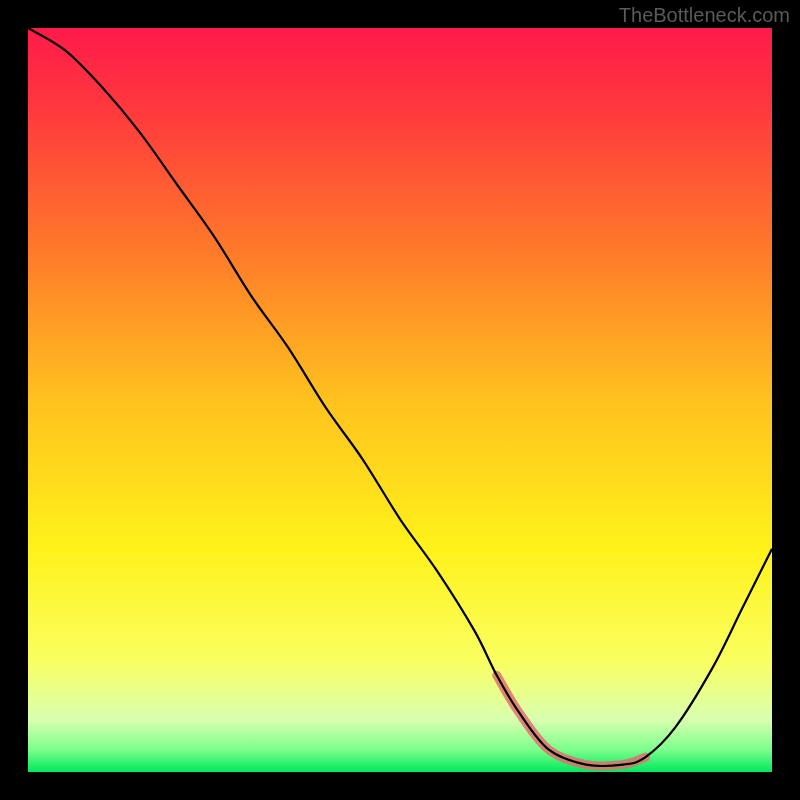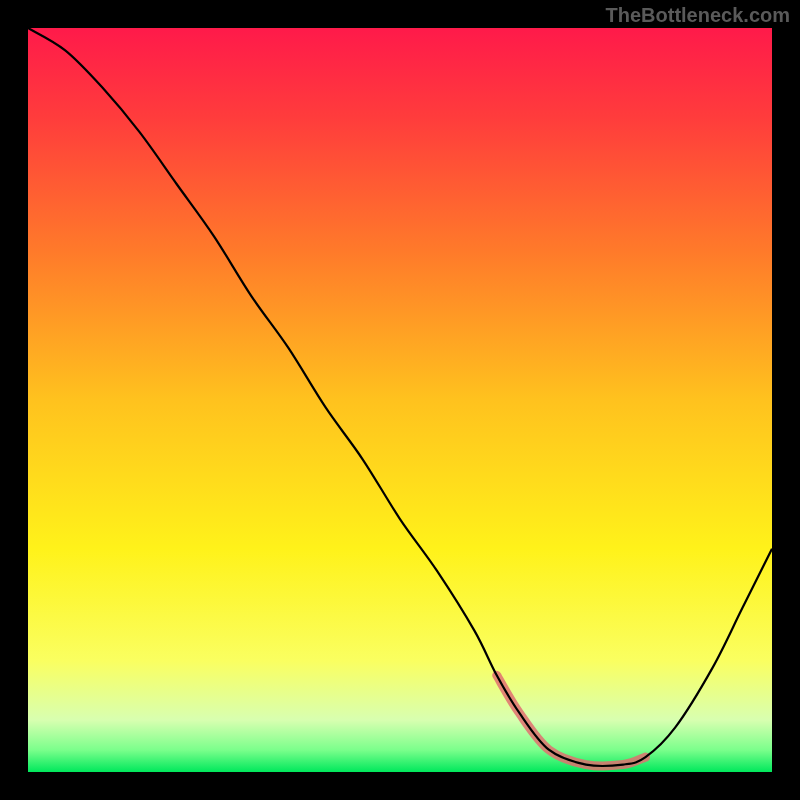--- a/index.html
+++ b/index.html
@@ -9,21 +9,21 @@
     background: #000000;
     position: relative;
     font-family: Arial, sans-serif;
   }
   .attribution {
     position: absolute;
     top: 4px;
     right: 10px;
     color: #5a5a5a;
     font-size: 20px;
-    font-weight: bold;
+    font-weight: normal;
   }
   .plot-area {
     position: absolute;
     top: 28px;
     left: 28px;
     width: 744px;
     height: 744px;
   }
   .gradient-bg {
     position: absolute;

